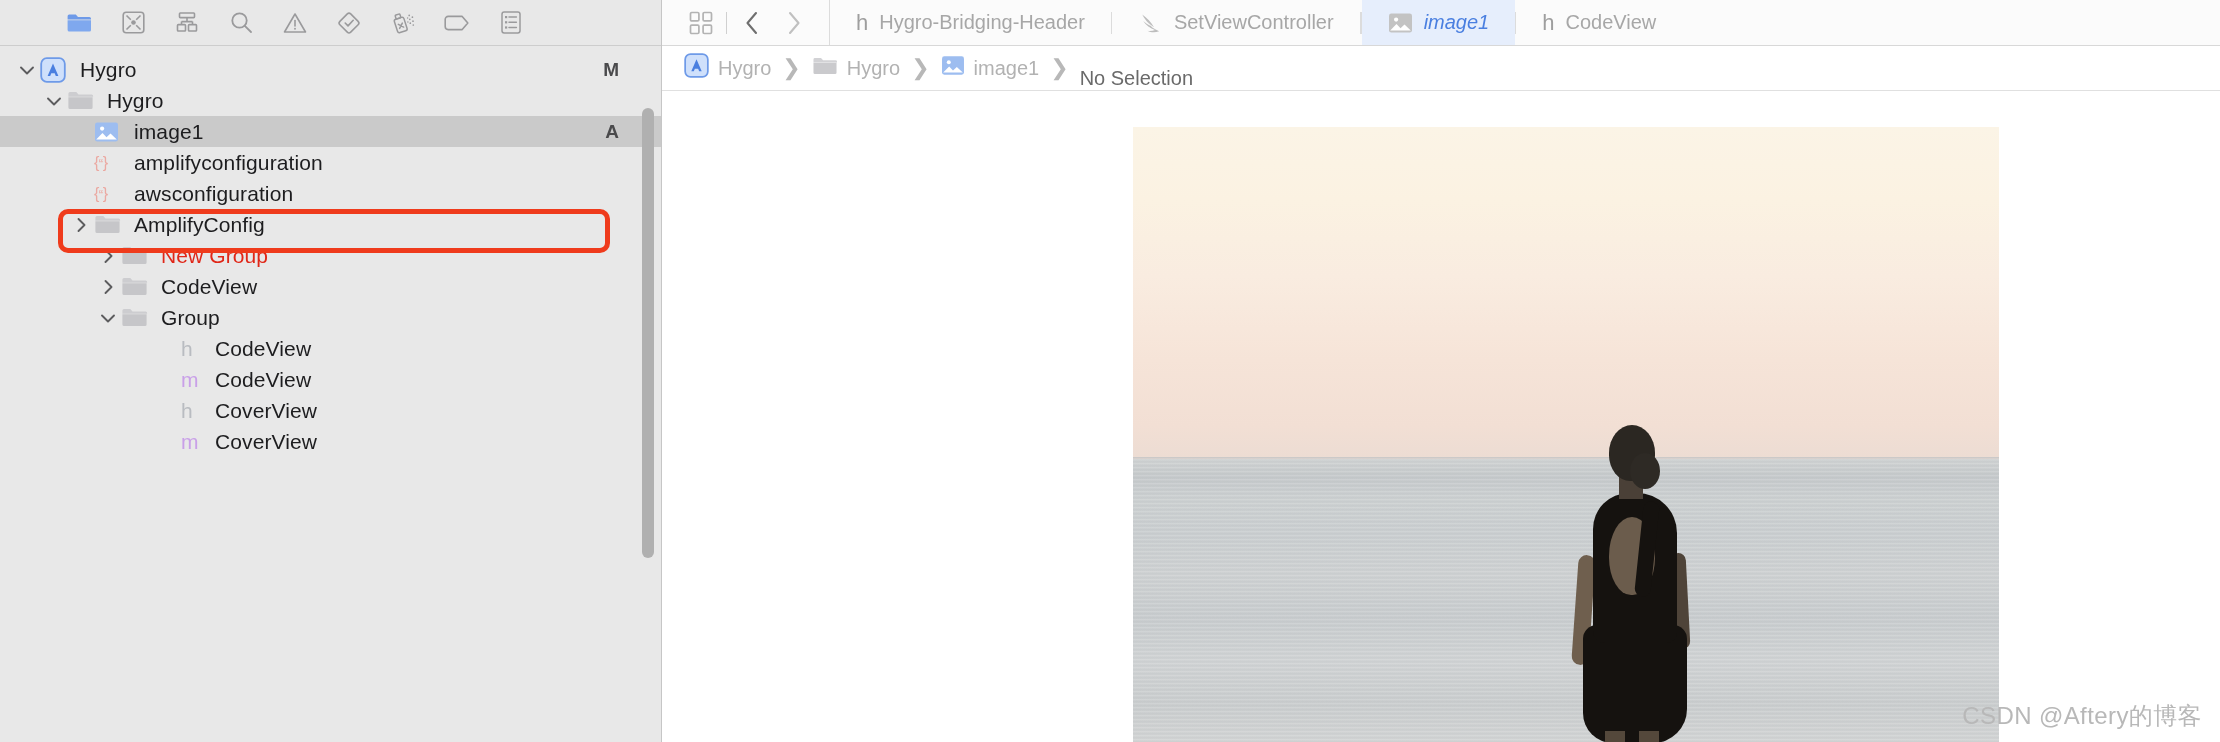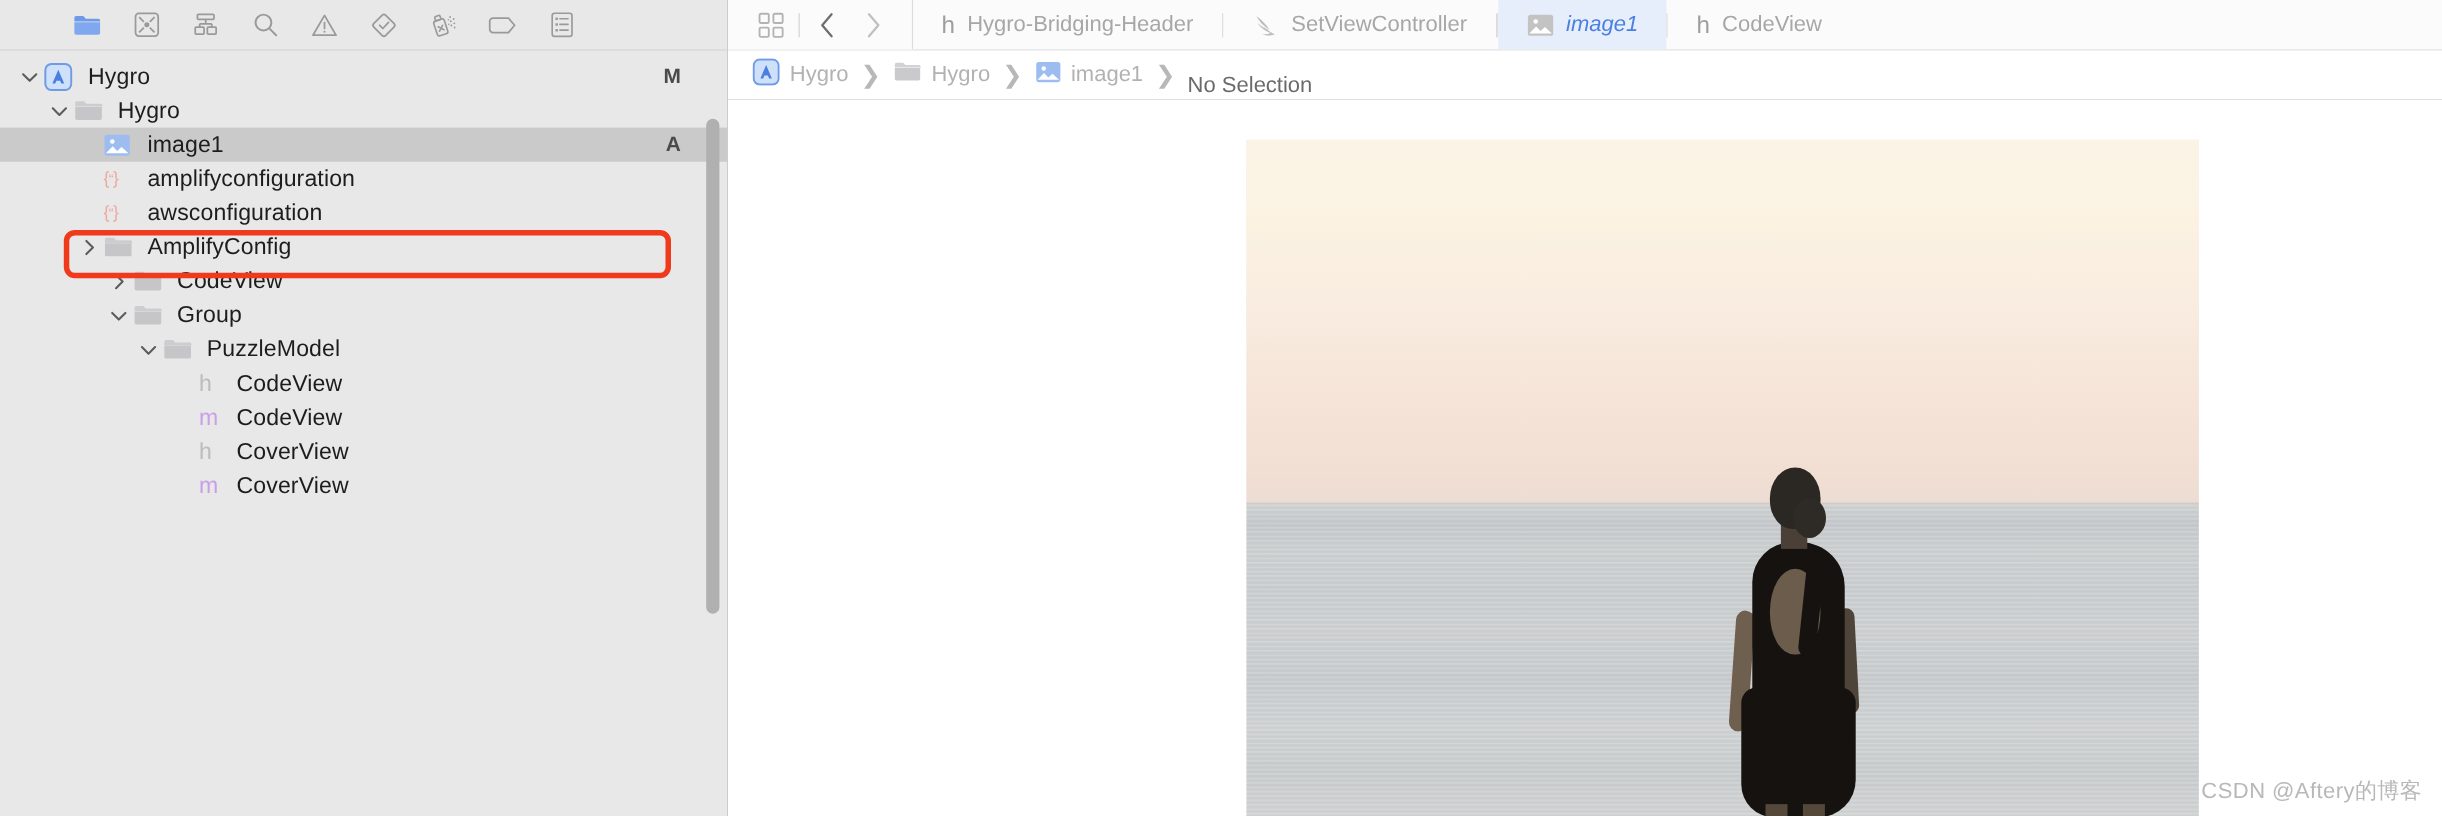--- a/index.html
+++ b/index.html
@@ -277,21 +277,21 @@
     top: 36px;
     width: 866px;
     height: 620px;
     overflow: hidden;
     background: #f2efe9;
   }
   .watermark {
     position: absolute;
     right: 18px;
     bottom: 10px;
-    font-size: 20px;
+    font-size: 24px;
     color: #b8b8b8;
     white-space: nowrap;
     letter-spacing: 0.4px;
     text-align: right;
   }
 
   
   .ph-sky {
     position: absolute;
     left: 0; top: 0; right: 0;
@@ -623,51 +623,51 @@
             <svg width="18" height="18" viewBox="0 0 18 18" fill="none" stroke="#5c5c5e" stroke-width="1.9" stroke-linecap="round" stroke-linejoin="round">
               <path d="M6.5 3L12.5 9 6.5 15"></path>
             </svg>
           </span>
           <span class="row-icon">
             <svg width="27" height="21" viewBox="0 0 27 21">
               <path d="M1.4 3.6a1.5 1.5 0 0 1 1.5-1.5h6.4l2.2 2.3h13.1a1.5 1.5 0 0 1 1.5 1.5v.9H1.4z" fill="#cdcdd0"></path>
               <path d="M1.4 7.2h24.2v10.3a1.5 1.5 0 0 1-1.5 1.5H2.9a1.5 1.5 0 0 1-1.5-1.5z" fill="#c6c6c9"></path>
             </svg>
           </span>
-          <span class="row-label">CodeView</span>
+          <span class="row-label red">New Group</span>
         </div>
         <div class="tree-row">
           <span class="indent" style="width: 95px;"></span>
           <span class="disclosure">
             <svg width="18" height="18" viewBox="0 0 18 18" fill="none" stroke="#5c5c5e" stroke-width="1.9" stroke-linecap="round" stroke-linejoin="round">
-              <path d="M3 6.5L9 12.5 15 6.5"></path>
+              <path d="M6.5 3L12.5 9 6.5 15"></path>
             </svg>
           </span>
           <span class="row-icon">
             <svg width="27" height="21" viewBox="0 0 27 21">
               <path d="M1.4 3.6a1.5 1.5 0 0 1 1.5-1.5h6.4l2.2 2.3h13.1a1.5 1.5 0 0 1 1.5 1.5v.9H1.4z" fill="#cdcdd0"></path>
               <path d="M1.4 7.2h24.2v10.3a1.5 1.5 0 0 1-1.5 1.5H2.9a1.5 1.5 0 0 1-1.5-1.5z" fill="#c6c6c9"></path>
             </svg>
           </span>
-          <span class="row-label">Group</span>
-        </div>
-        <div class="tree-row">
-          <span class="indent" style="width: 122px;"></span>
+          <span class="row-label">CodeView</span>
+        </div>
+        <div class="tree-row">
+          <span class="indent" style="width: 95px;"></span>
           <span class="disclosure">
             <svg width="18" height="18" viewBox="0 0 18 18" fill="none" stroke="#5c5c5e" stroke-width="1.9" stroke-linecap="round" stroke-linejoin="round">
               <path d="M3 6.5L9 12.5 15 6.5"></path>
             </svg>
           </span>
           <span class="row-icon">
             <svg width="27" height="21" viewBox="0 0 27 21">
               <path d="M1.4 3.6a1.5 1.5 0 0 1 1.5-1.5h6.4l2.2 2.3h13.1a1.5 1.5 0 0 1 1.5 1.5v.9H1.4z" fill="#cdcdd0"></path>
               <path d="M1.4 7.2h24.2v10.3a1.5 1.5 0 0 1-1.5 1.5H2.9a1.5 1.5 0 0 1-1.5-1.5z" fill="#c6c6c9"></path>
             </svg>
           </span>
-          <span class="row-label">PuzzleModel</span>
+          <span class="row-label">Group</span>
         </div>
         <div class="tree-row">
           <span class="indent" style="width: 149px;"></span>
           <span class="disclosure empty">
             <svg width="18" height="18" viewBox="0 0 18 18" fill="none" stroke="#5c5c5e" stroke-width="1.9" stroke-linecap="round" stroke-linejoin="round">
               <path d="M6.5 3L12.5 9 6.5 15"></path>
             </svg>
           </span>
           <span class="row-icon">
             <span class="type-letter h">h</span>

